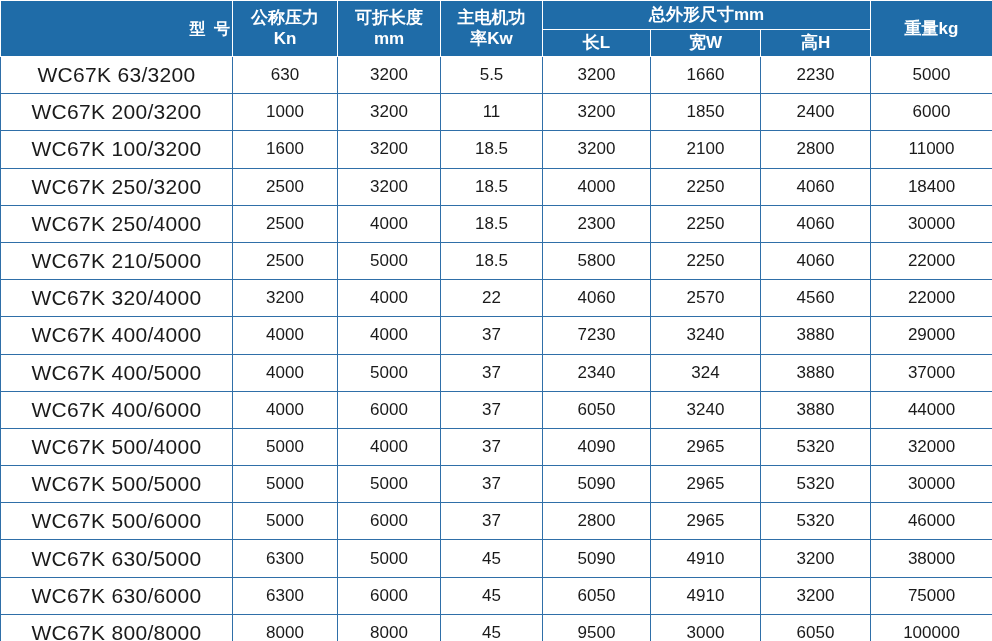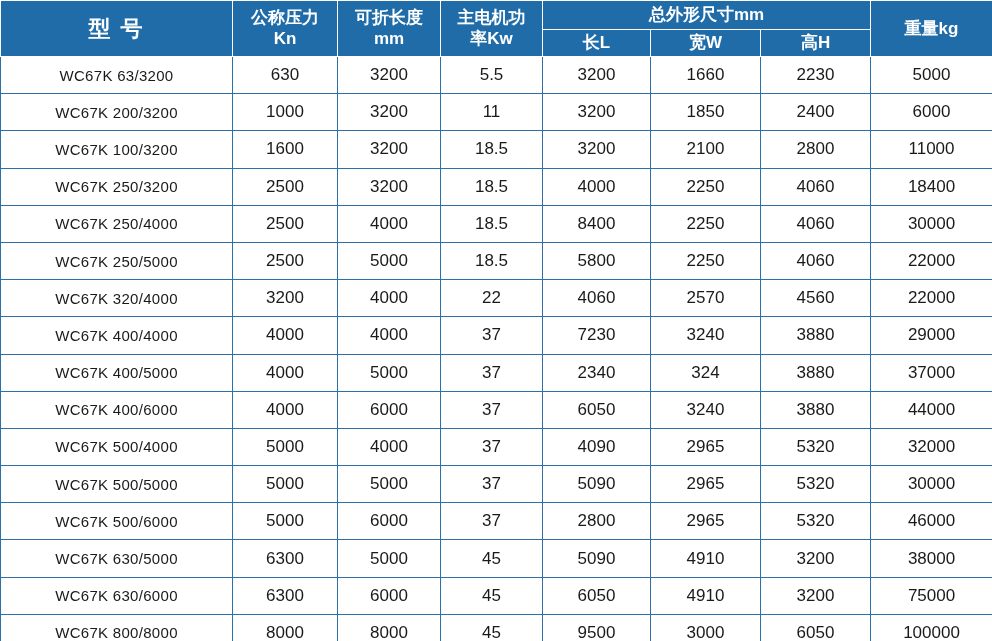--- a/index.html
+++ b/index.html
@@ -31,30 +31,31 @@
   }
   .spec-table thead th {
     background: #1f6ca8;
     color: #ffffff;
     border: 1px solid #ffffff;
     font-size: 17px;
     font-weight: bold;
     line-height: 1.25;
   }
   .spec-table thead th.hdr-model {
-    font-size: 22px;
+    font-size: 16px;
     letter-spacing: 2px;
+    text-align: right;
   }
   .hdr-row1 th { height: 28px; }
   .hdr-row2 th { height: 26px; }
   .spec-table tbody td {
     height: 36.2px;
   }
   .spec-table tbody td.model-cell {
-    font-size: 15px;
+    font-size: 21px;
     letter-spacing: 0.3px;
   }
   .two-line {
     display: block;
     line-height: 1.2;
   }
   col.c-model { width: 232px; }
   col.c-pressure { width: 105px; }
   col.c-length { width: 103px; }
   col.c-power { width: 102px; }
@@ -140,27 +141,27 @@
         <td>4000</td>
         <td>2250</td>
         <td>4060</td>
         <td>18400</td>
       </tr>
       <tr>
         <td class="model-cell">WC67K 250/4000</td>
         <td>2500</td>
         <td>4000</td>
         <td>18.5</td>
-        <td>8400</td>
+        <td>2300</td>
         <td>2250</td>
         <td>4060</td>
         <td>30000</td>
       </tr>
       <tr>
-        <td class="model-cell">WC67K 250/5000</td>
+        <td class="model-cell">WC67K 210/5000</td>
         <td>2500</td>
         <td>5000</td>
         <td>18.5</td>
         <td>5800</td>
         <td>2250</td>
         <td>4060</td>
         <td>22000</td>
       </tr>
       <tr>
         <td class="model-cell">WC67K 320/4000</td>

